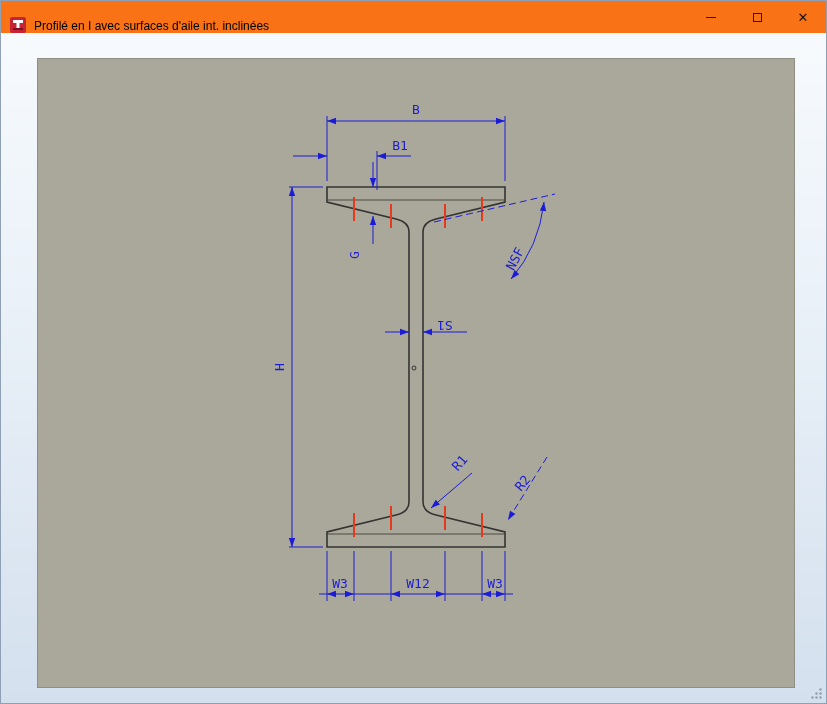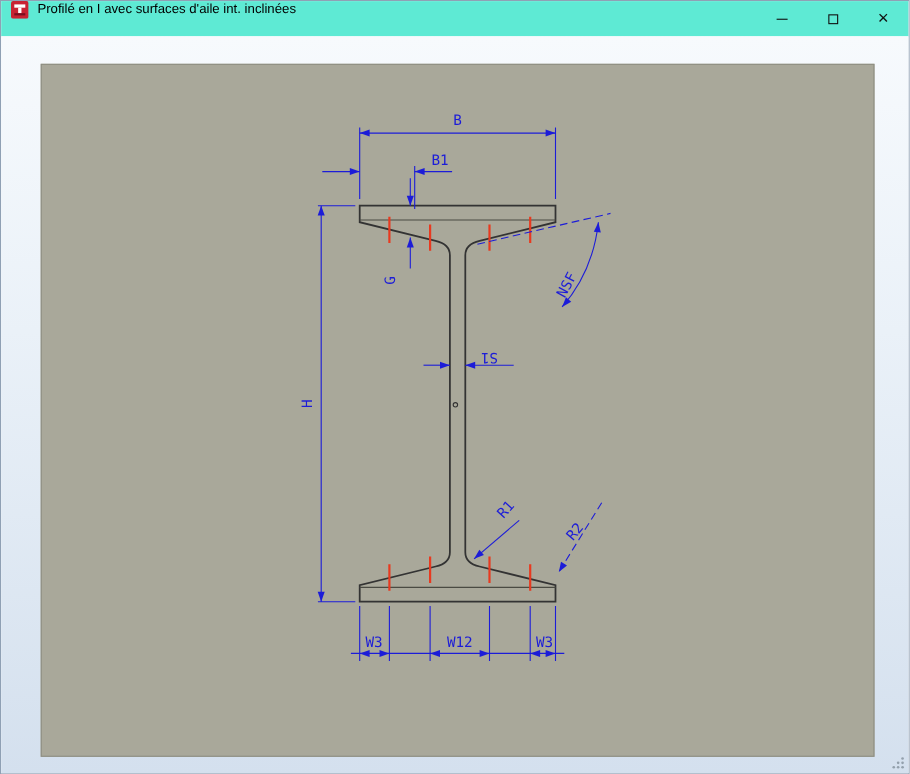--- a/index.html
+++ b/index.html
@@ -2,22 +2,22 @@
 <html><head>
 <meta charset="utf-8">
 <style>
   html,body{margin:0;padding:0;background:#cfd6de;font-family:"Liberation Sans",sans-serif;}
   .window{
     position:relative;width:827px;height:704px;box-sizing:border-box;
     border:1px solid #8fa0b4;background:#fff;overflow:hidden;
   }
   
   .titlebar{
-    position:absolute;left:0;top:0;right:0;height:32px;background:#5eead4;
-    display:flex;align-items:flex-start;
+    position:absolute;left:0;top:0;right:0;height:32px;background:#f97316;
+    display:flex;align-items:flex-end;
   }
   .app-icon{width:16px;height:16px;margin:0 8px 0 9px;flex:0 0 auto;display:block;}
   .title{font-size:12px;color:#000;white-space:nowrap;}
   .controls{margin-left:auto;display:flex;height:32px;}
   .ctrl{
     width:46px;height:32px;border:none;background:transparent;padding:0;margin:0;
     display:flex;align-items:center;justify-content:center;cursor:default;
     font-family:"DejaVu Sans",sans-serif;color:#111;
   }
   .glyph-min{display:block;width:10px;height:1px;background:#111;}

